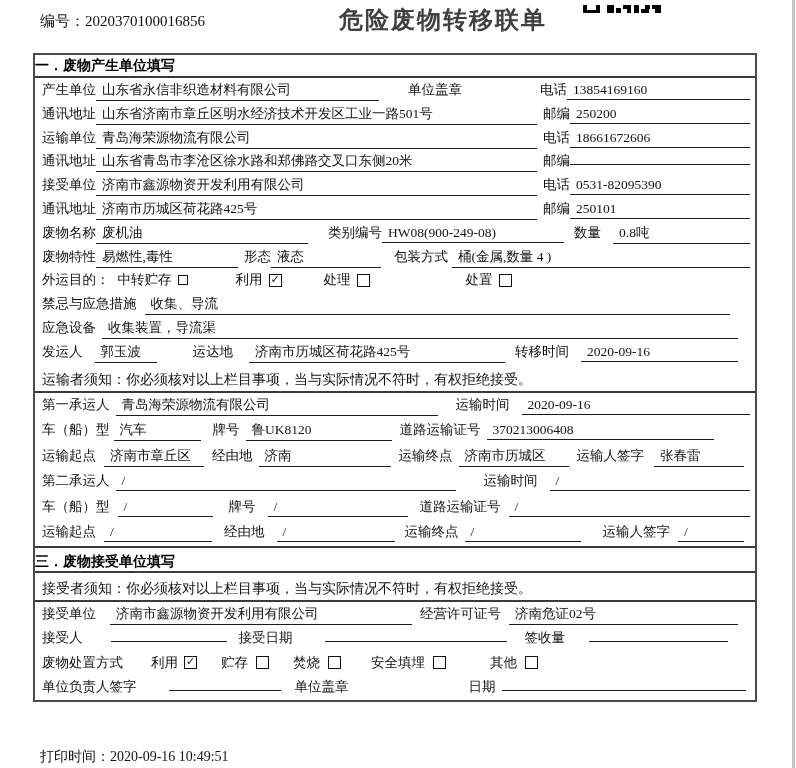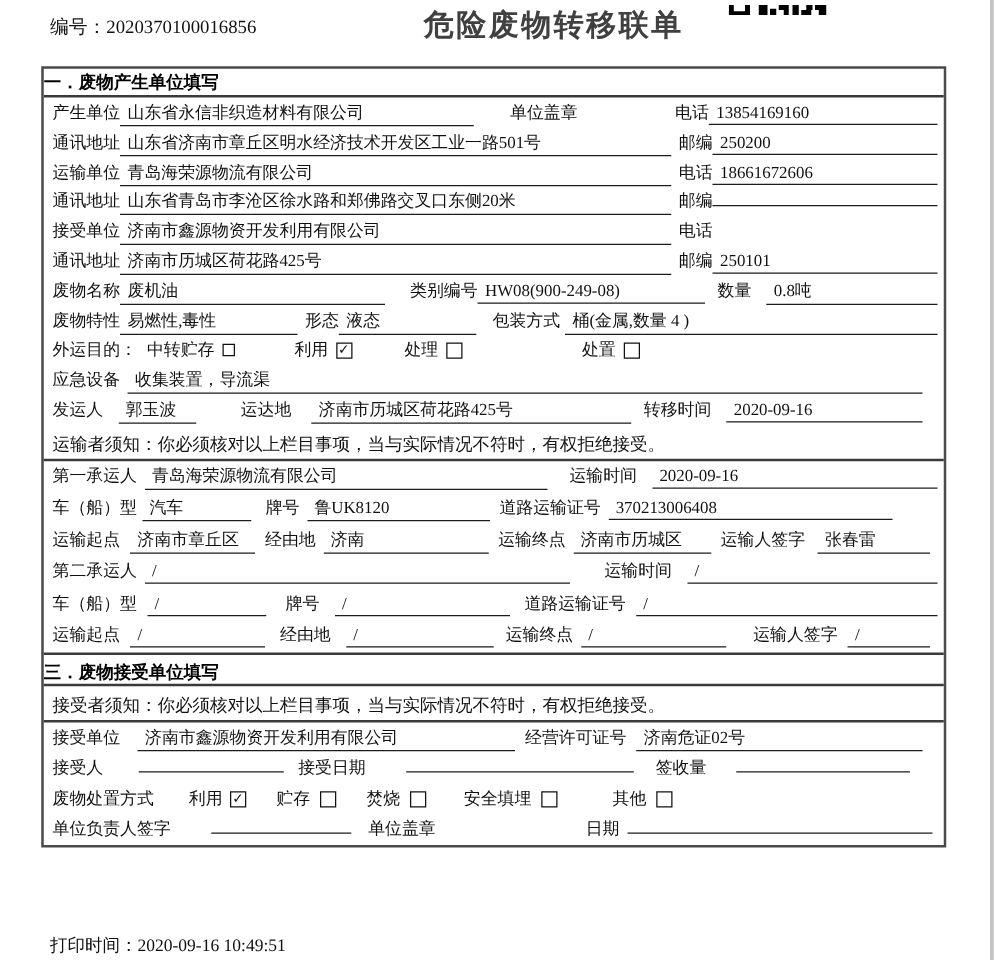--- a/index.html
+++ b/index.html
@@ -114,20 +114,21 @@
       <span class="lbl">通讯地址</span>
       <span class="u" style="width:441px">山东省青岛市李沧区徐水路和郑佛路交叉口东侧20米</span>
       <span class="lbl" style="margin-left:6px">邮编</span>
       <span class="u grow"></span>
     </div>
 
     <div class="row r1">
       <span class="lbl">接受单位</span>
       <span class="u" style="width:441px">济南市鑫源物资开发利用有限公司</span>
       <span class="lbl" style="margin-left:6px">电话</span>
+      <span class="u grow">0531-82095390</span>
     </div>
 
     <div class="row r1">
       <span class="lbl">通讯地址</span>
       <span class="u" style="width:441px">济南市历城区荷花路425号</span>
       <span class="lbl" style="margin-left:6px">邮编</span>
       <span class="u grow">250101</span>
     </div>
 
     <div class="row r1">
@@ -154,20 +155,24 @@
       <span class="cb sm" style="margin-left:6px"></span>
       <span class="lbl" style="margin-left:48px">利用</span>
       <span class="cb on" style="margin-left:6px">✓</span>
       <span class="lbl" style="margin-left:42px">处理</span>
       <span class="cb" style="margin-left:6px"></span>
       <span class="lbl" style="margin-left:96px">处置</span>
       <span class="cb" style="margin-left:6px"></span>
     </div>
 
 
+    <div class="row r1">
+      <span class="lbl">禁忌与应急措施</span>
+      <span class="u grow" style="margin-left:8px;margin-right:20px">收集、导流</span>
+    </div>
 
     <div class="row r1">
       <span class="lbl">应急设备</span>
       <span class="u grow" style="margin-left:6px;margin-right:12px">收集装置，导流渠</span>
     </div>
 
     <div class="row r1">
       <span class="lbl">发运人</span>
       <span class="u center" style="width:62px;margin-left:12px">郭玉波</span>
       <span class="lbl" style="margin-left:36px">运达地</span>

